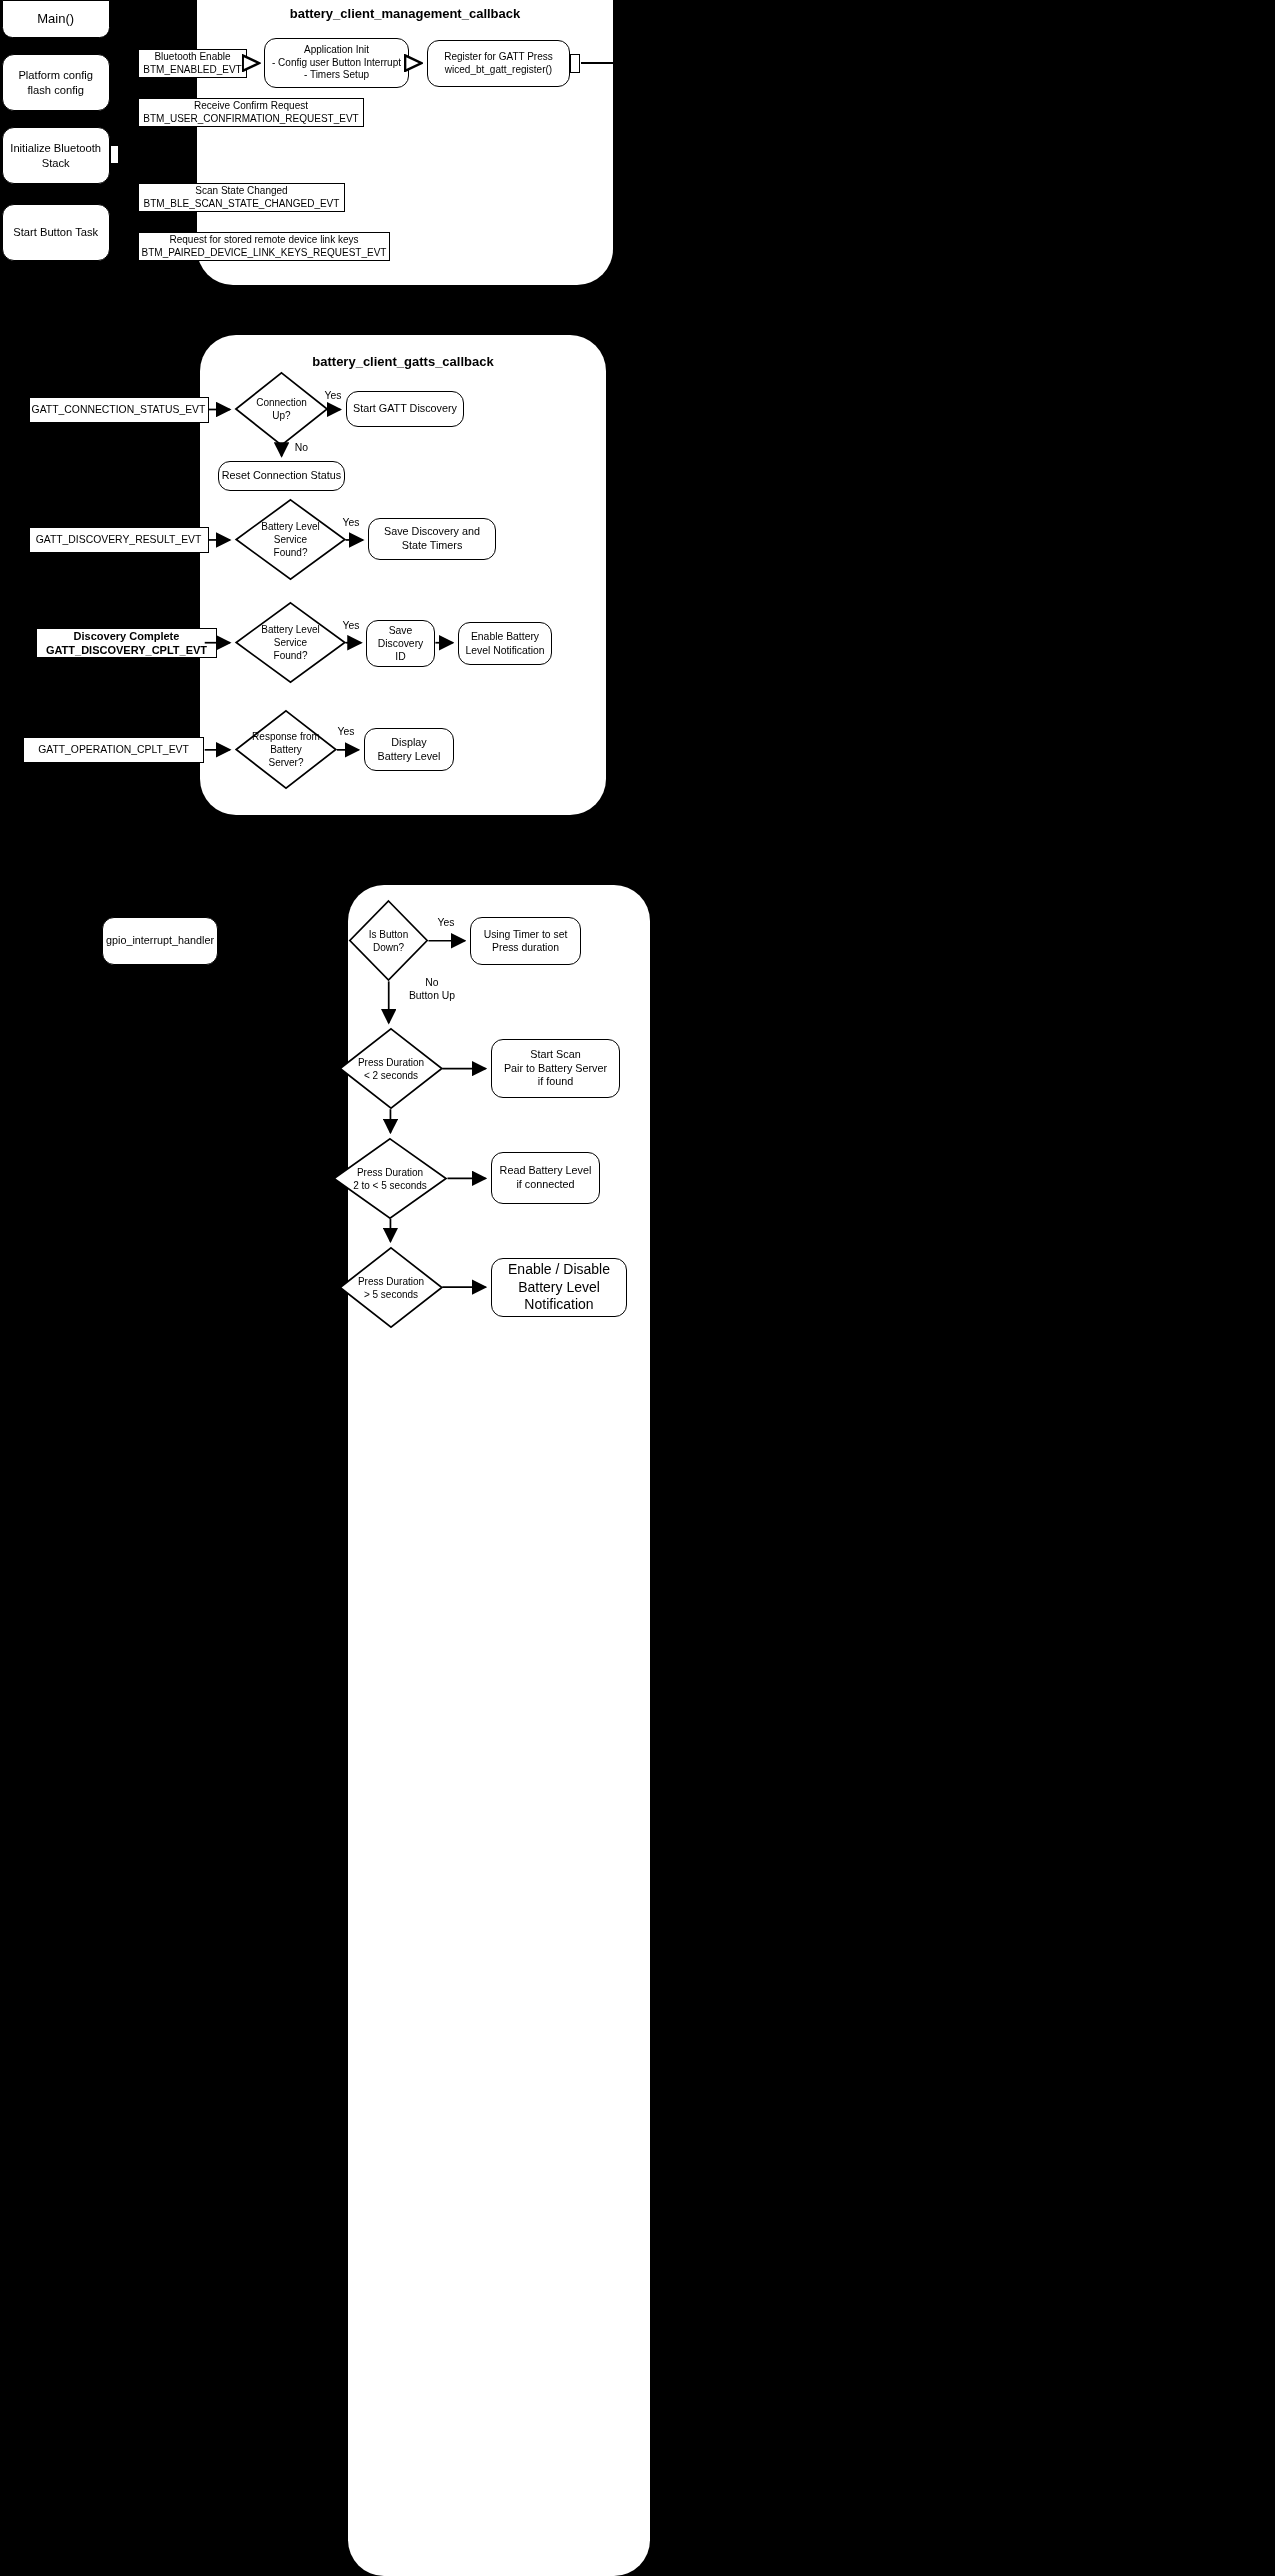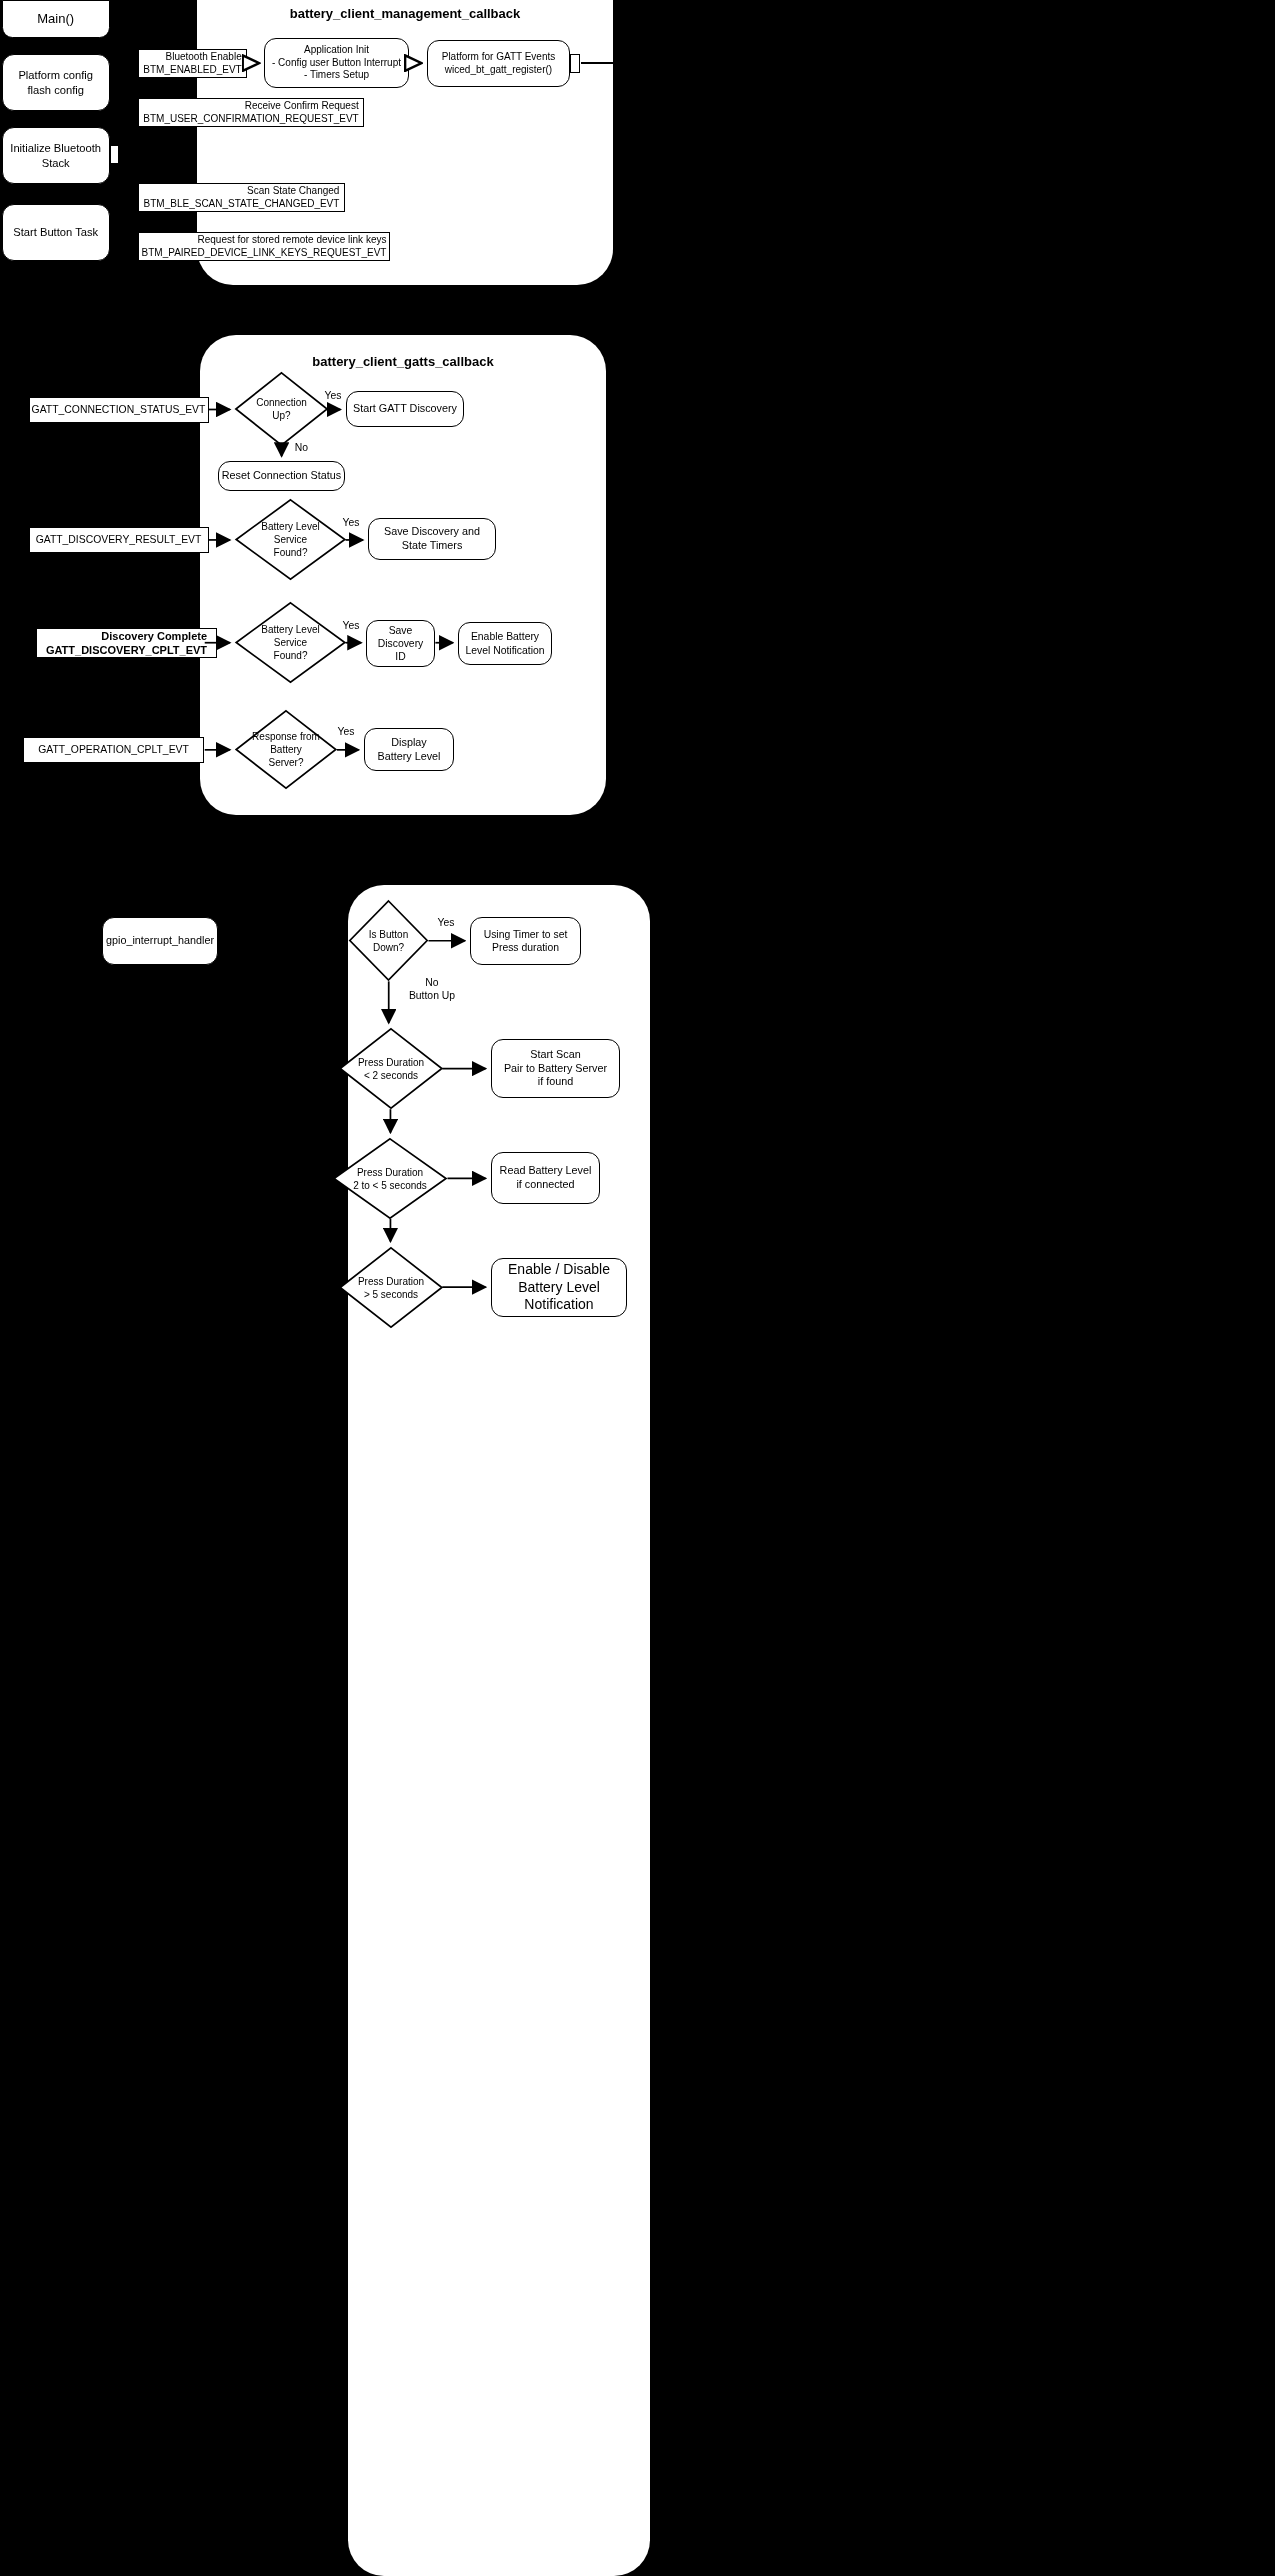--- a/index.html
+++ b/index.html
@@ -29,21 +29,21 @@
     align-items: center;
     justify-content: center;
     text-align: center;
     background: #ffffff;
     border: 1.7px solid #000000;
     color: #000000;
     line-height: 1.28;
     white-space: pre-line;
   }
   .rounded { border-radius: 12px; }
-  .rect { border-radius: 0; text-align: right; }
+  .rect { border-radius: 0; }
   .panel {
     position: absolute;
     background: #ffffff;
     border-radius: 36px;
     border: none;
   }
   .panel-title {
     position: absolute;
     font-weight: bold;
     text-align: center;
@@ -118,21 +118,21 @@
   <div class="node rect" style="left:138px; top:183px; width:207px; height:29px; font-size:10px;">Scan State Changed
 BTM_BLE_SCAN_STATE_CHANGED_EVT</div>
 
   <div class="node rect" style="left:138px; top:232px; width:252px; height:29px; font-size:10px;">Request for stored remote device link keys
 BTM_PAIRED_DEVICE_LINK_KEYS_REQUEST_EVT</div>
 
   <div class="node rounded" style="left:264px; top:38px; width:145px; height:50px; font-size:10px;">Application Init
 - Config user Button Interrupt
 - Timers Setup</div>
 
-  <div class="node rounded" style="left:427px; top:40px; width:143px; height:47px; font-size:10px;">Platform for GATT Events
+  <div class="node rounded" style="left:427px; top:40px; width:143px; height:47px; font-size:10px;">Register for GATT Press
 wiced_bt_gatt_register()</div>
 
   <div style="position:absolute; left:570px; top:54px; width:10.4px; height:19px; background:#ffffff; border:1.7px solid #000000; box-sizing:border-box;"></div>
   <div style="position:absolute; left:581px; top:62px; width:35px; height:1.7px; background:#000000;"></div>
 
   <div class="panel" style="left:200px; top:335px; width:406px; height:480px;"></div>
 
   <div class="panel-title" style="left:200px; top:354px; width:406px; font-size:13px;">battery_client_gatts_callback</div>
 
   <div class="node rect" style="left:28.5px; top:397px; width:180px; height:26px; font-size:10.4px;">GATT_CONNECTION_STATUS_EVT</div>

